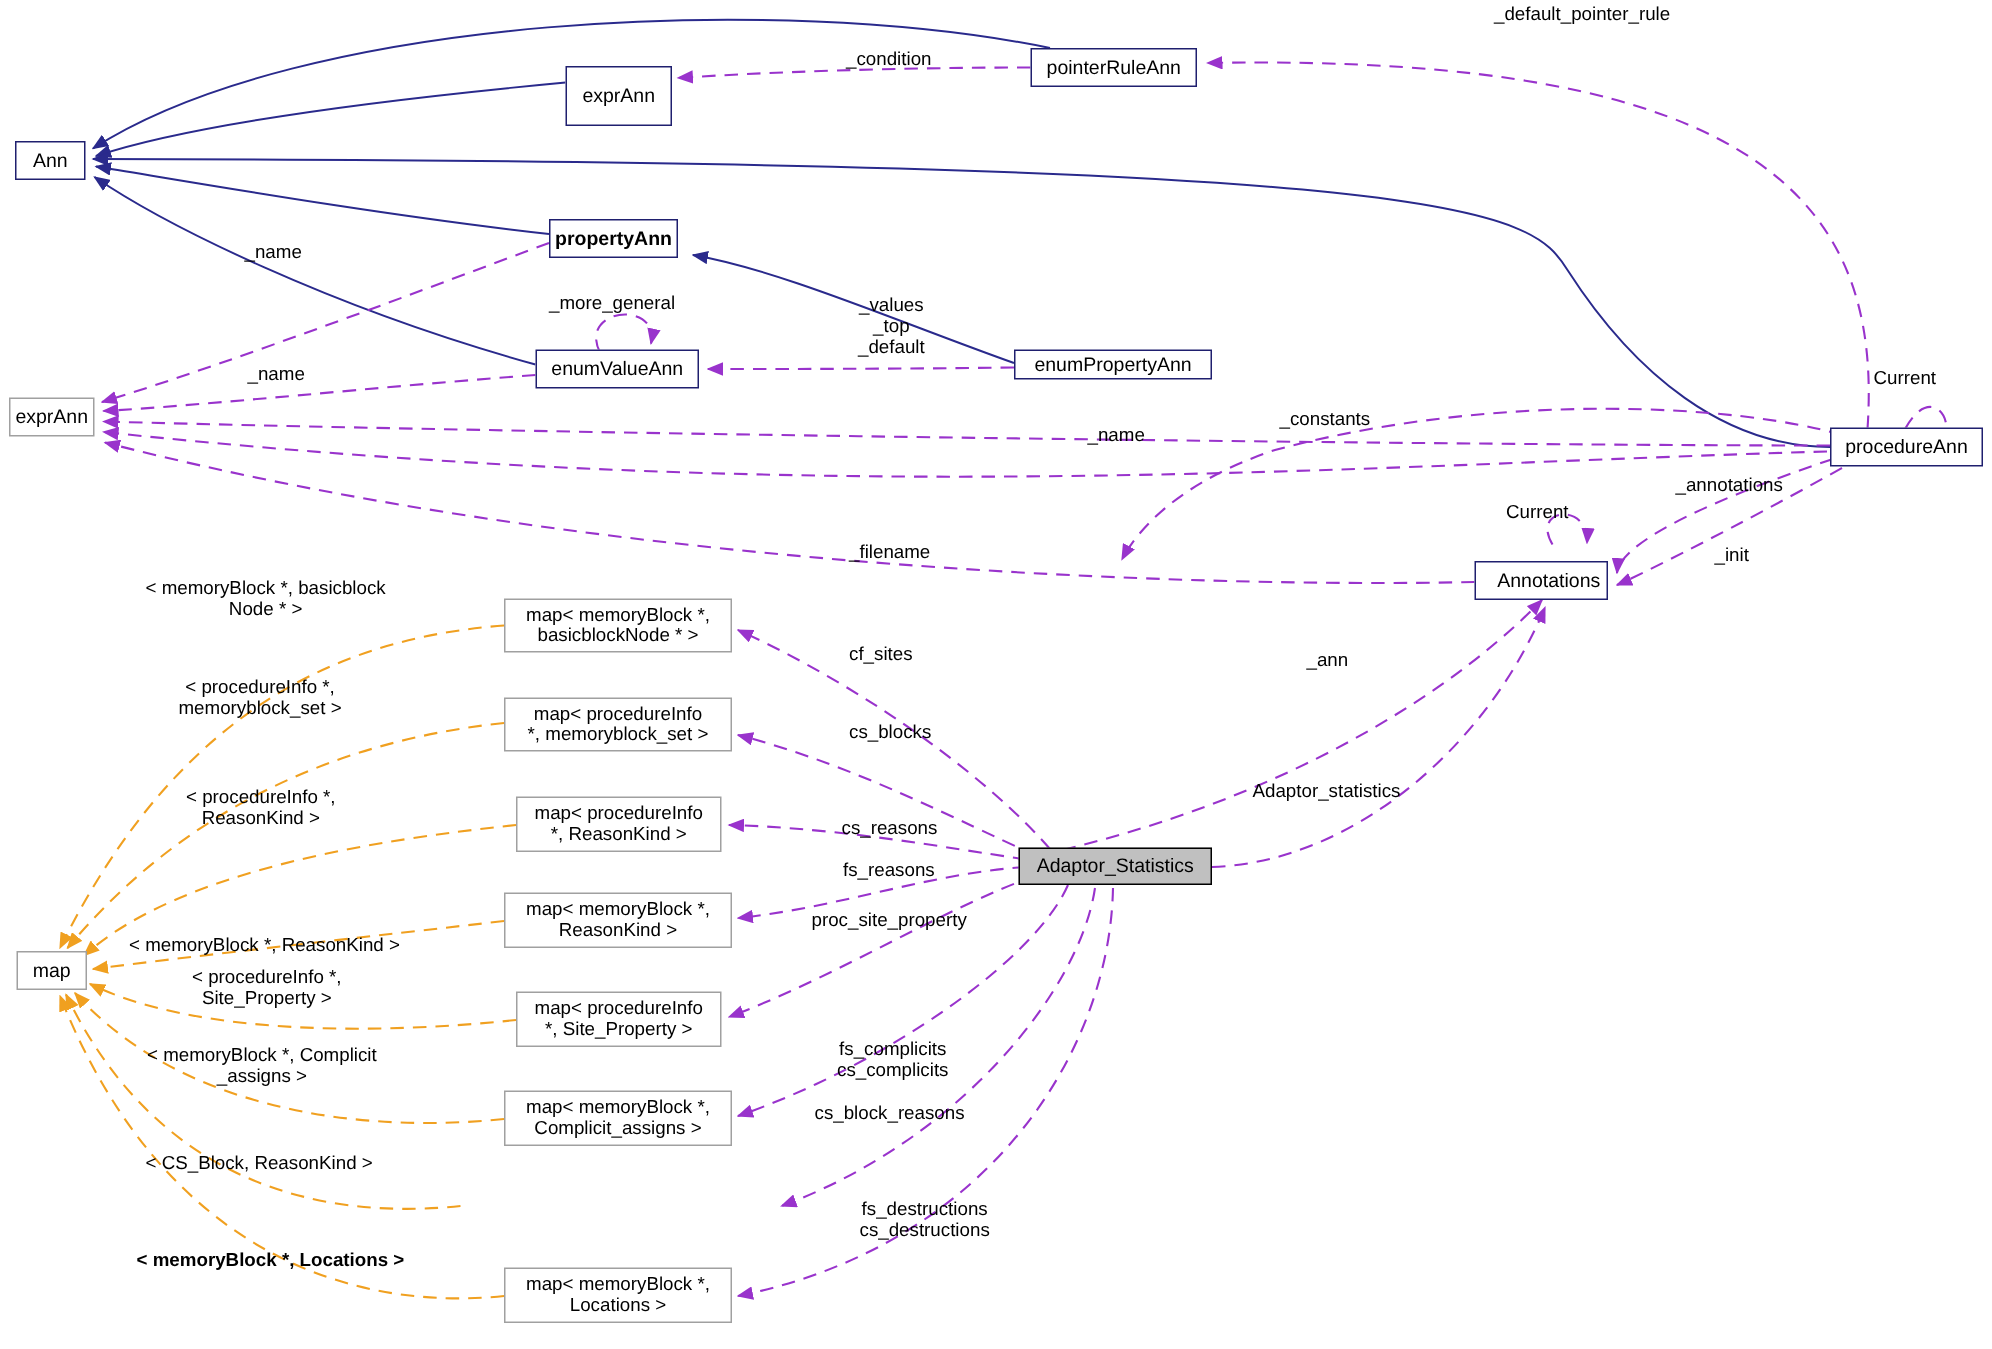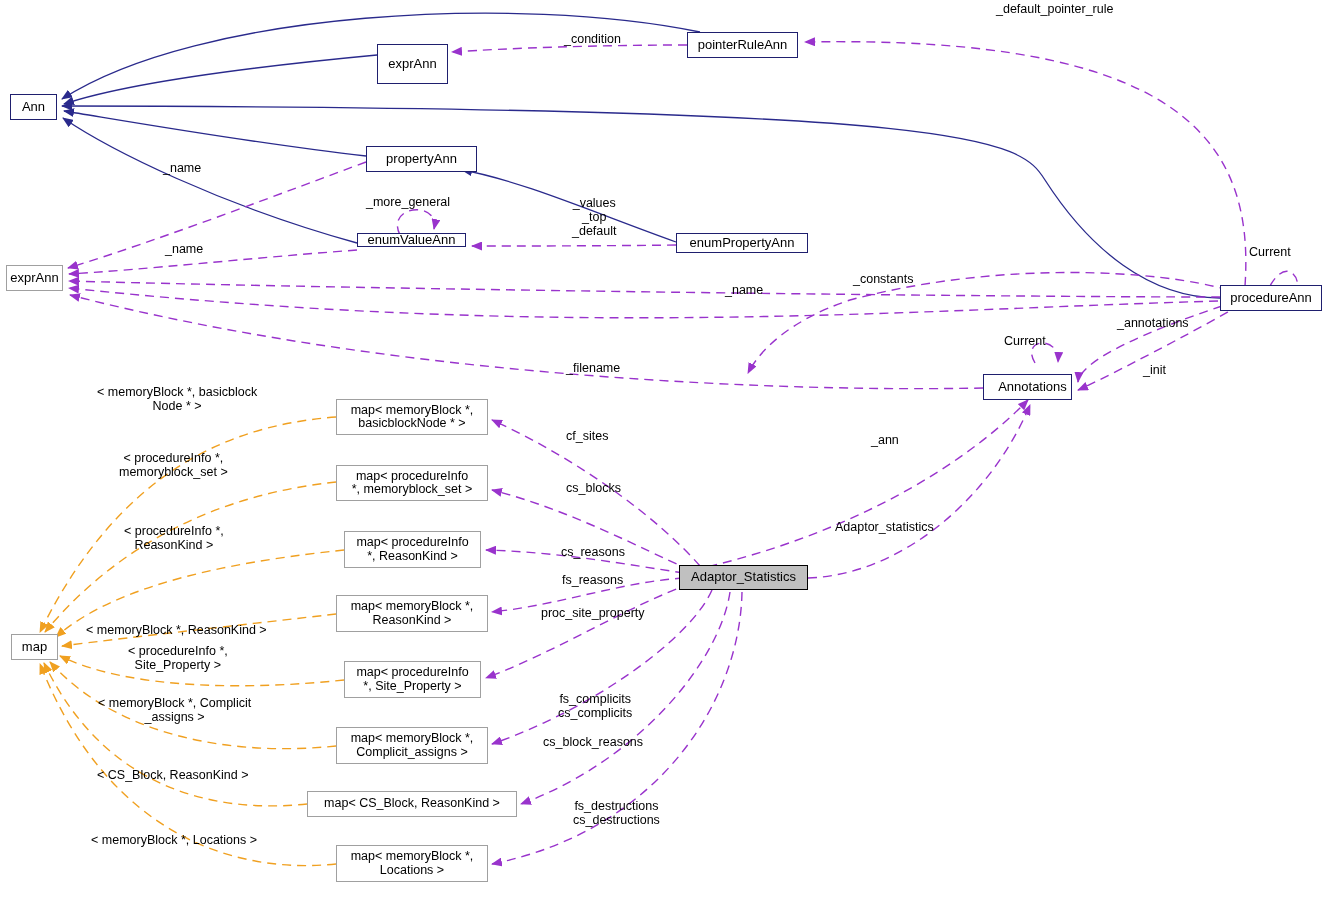--- a/index.html
+++ b/index.html
@@ -85,23 +85,23 @@
       <path d="M336,864 C240,874 110,840 40,664"></path>
     </g>
   </svg>
 
   <div class="node dark" style="left:10px;top:94px;width:47px;height:26px;">Ann</div>
 
   <div class="node dark" style="left:377px;top:44px;width:71px;height:40px;">exprAnn</div>
 
   <div class="node dark" style="left:687px;top:32px;width:111px;height:26px;">pointerRuleAnn</div>
 
-  <div class="node dark" style="left:366px;top:146px;width:111px;height:26px;">propertyAnn</div>
-
-  <div class="node dark" style="left:357px;top:233px;width:109px;height:14px;">enumValueAnn</div>
+  <div class="node dark" style="left:366px;top:146px;width:86px;height:26px;font-weight:bold;">propertyAnn</div>
+
+  <div class="node dark" style="left:357px;top:233px;width:109px;height:26px;">enumValueAnn</div>
 
   <div class="node dark" style="left:676px;top:233px;width:132px;height:20px;">enumPropertyAnn</div>
 
   <div class="node light" style="left:6px;top:265px;width:57px;height:26px;">exprAnn</div>
 
   <div class="node dark" style="left:1220px;top:285px;width:102px;height:26px;">procedureAnn</div>
 
   <div class="node dark" style="left:983px;top:374px;width:89px;height:26px;padding-left:10px;">Annotations</div>
 
   <div class="node filled" style="left:679px;top:565px;width:129px;height:25px;">Adaptor_Statistics</div>
@@ -119,21 +119,20 @@
 
   <div class="node light small" style="left:336px;top:595px;width:152px;height:37px;">map&lt; memoryBlock *,
 ReasonKind &gt;</div>
 
   <div class="node light small" style="left:344px;top:661px;width:137px;height:37px;">map&lt; procedureInfo
 *, Site_Property &gt;</div>
 
   <div class="node light small" style="left:336px;top:727px;width:152px;height:37px;">map&lt; memoryBlock *,
 Complicit_assigns &gt;</div>
 
-  <div class="node light small" style="left:307px;top:791px;width:210px;height:26px;">map&lt; CS_Block, ReasonKind &gt;</div>
 
   <div class="node light small" style="left:336px;top:845px;width:152px;height:37px;">map&lt; memoryBlock *,
 Locations &gt;</div>
 
   <div class="elabel" style="left:996px;top:2px;">_default_pointer_rule</div>
 
   <div class="elabel" style="left:564px;top:32px;">_condition</div>
 
   <div class="elabel" style="left:163px;top:161px;">_name</div>
 
@@ -193,15 +192,15 @@
   <div class="elabel" style="left:86px;top:578px;margin-top:45px;">&lt; memoryBlock *, ReasonKind &gt;</div>
 
   <div class="elabel" style="left:128px;top:644px;">&lt; procedureInfo *,
 Site_Property &gt;</div>
 
   <div class="elabel" style="left:98px;top:696px;">&lt; memoryBlock *, Complicit
 _assigns &gt;</div>
 
   <div class="elabel" style="left:97px;top:768px;">&lt; CS_Block, ReasonKind &gt;</div>
 
-  <div class="elabel" style="left:91px;top:833px;">&lt; memoryBlock *, Locations &gt;</div>
+  <div class="elabel" style="left:91px;top:833px;font-weight:bold;">&lt; memoryBlock *, Locations &gt;</div>
 
 </div>
 
 </body></html>

